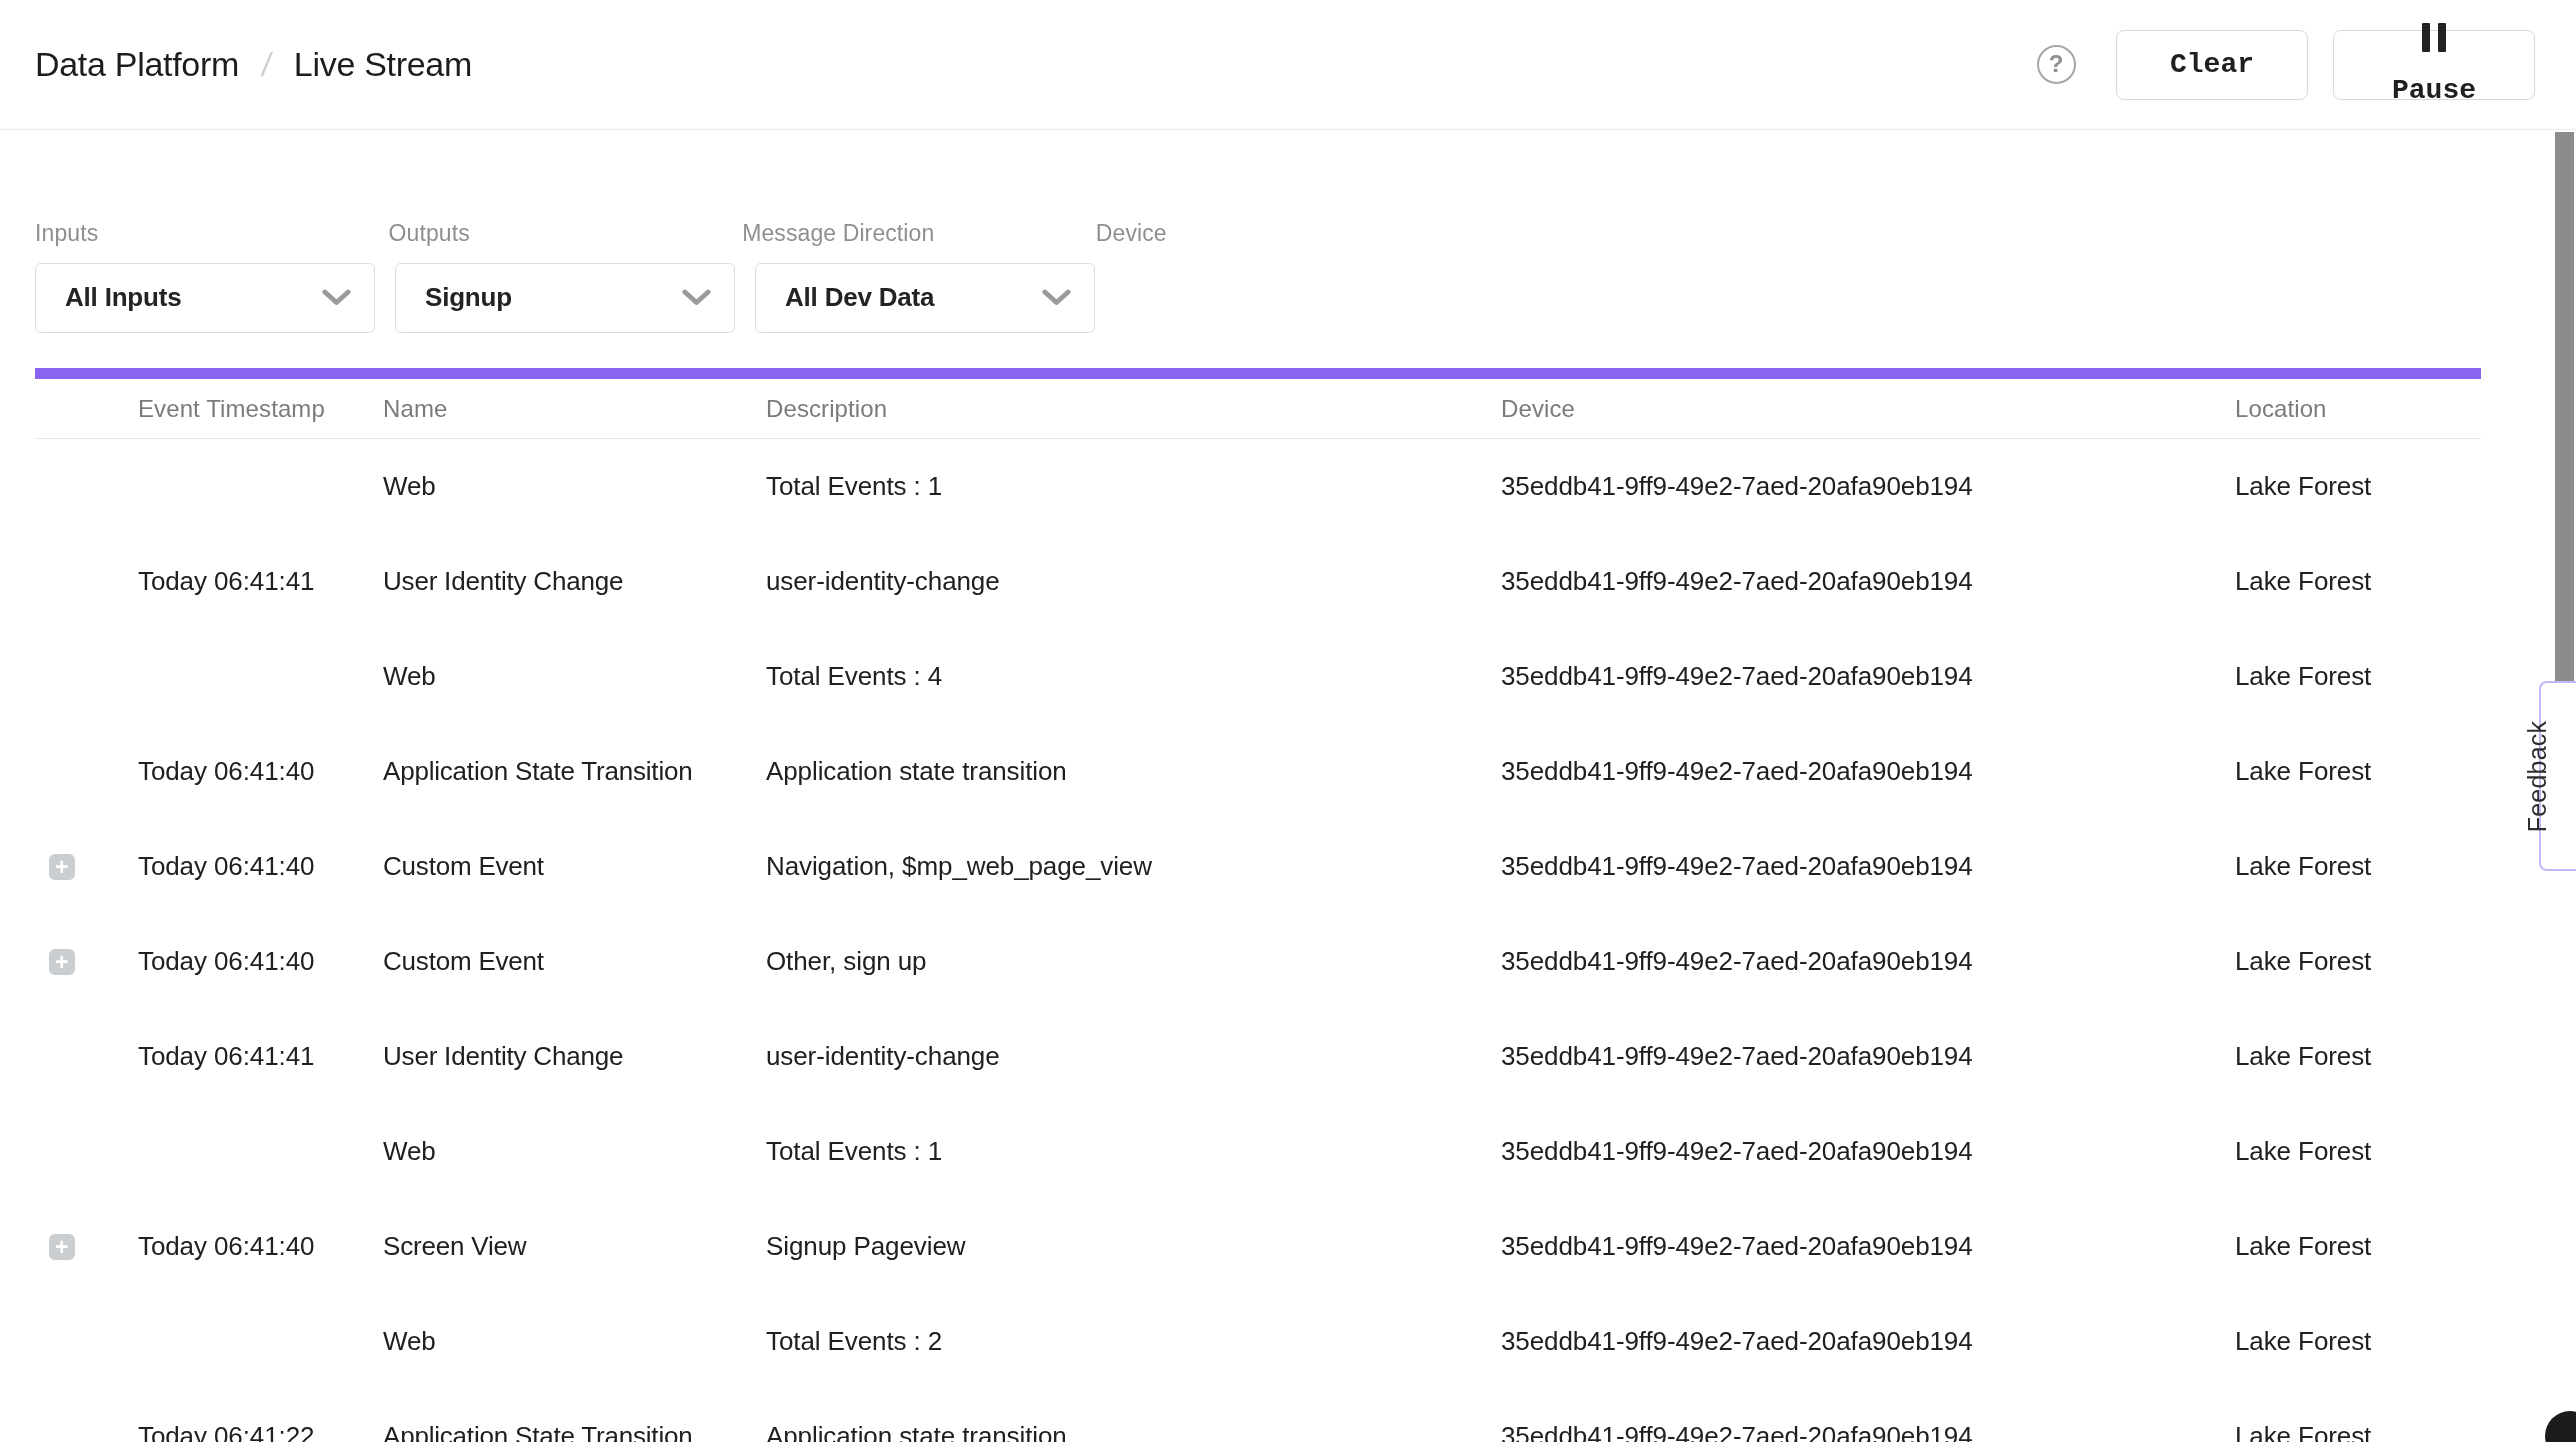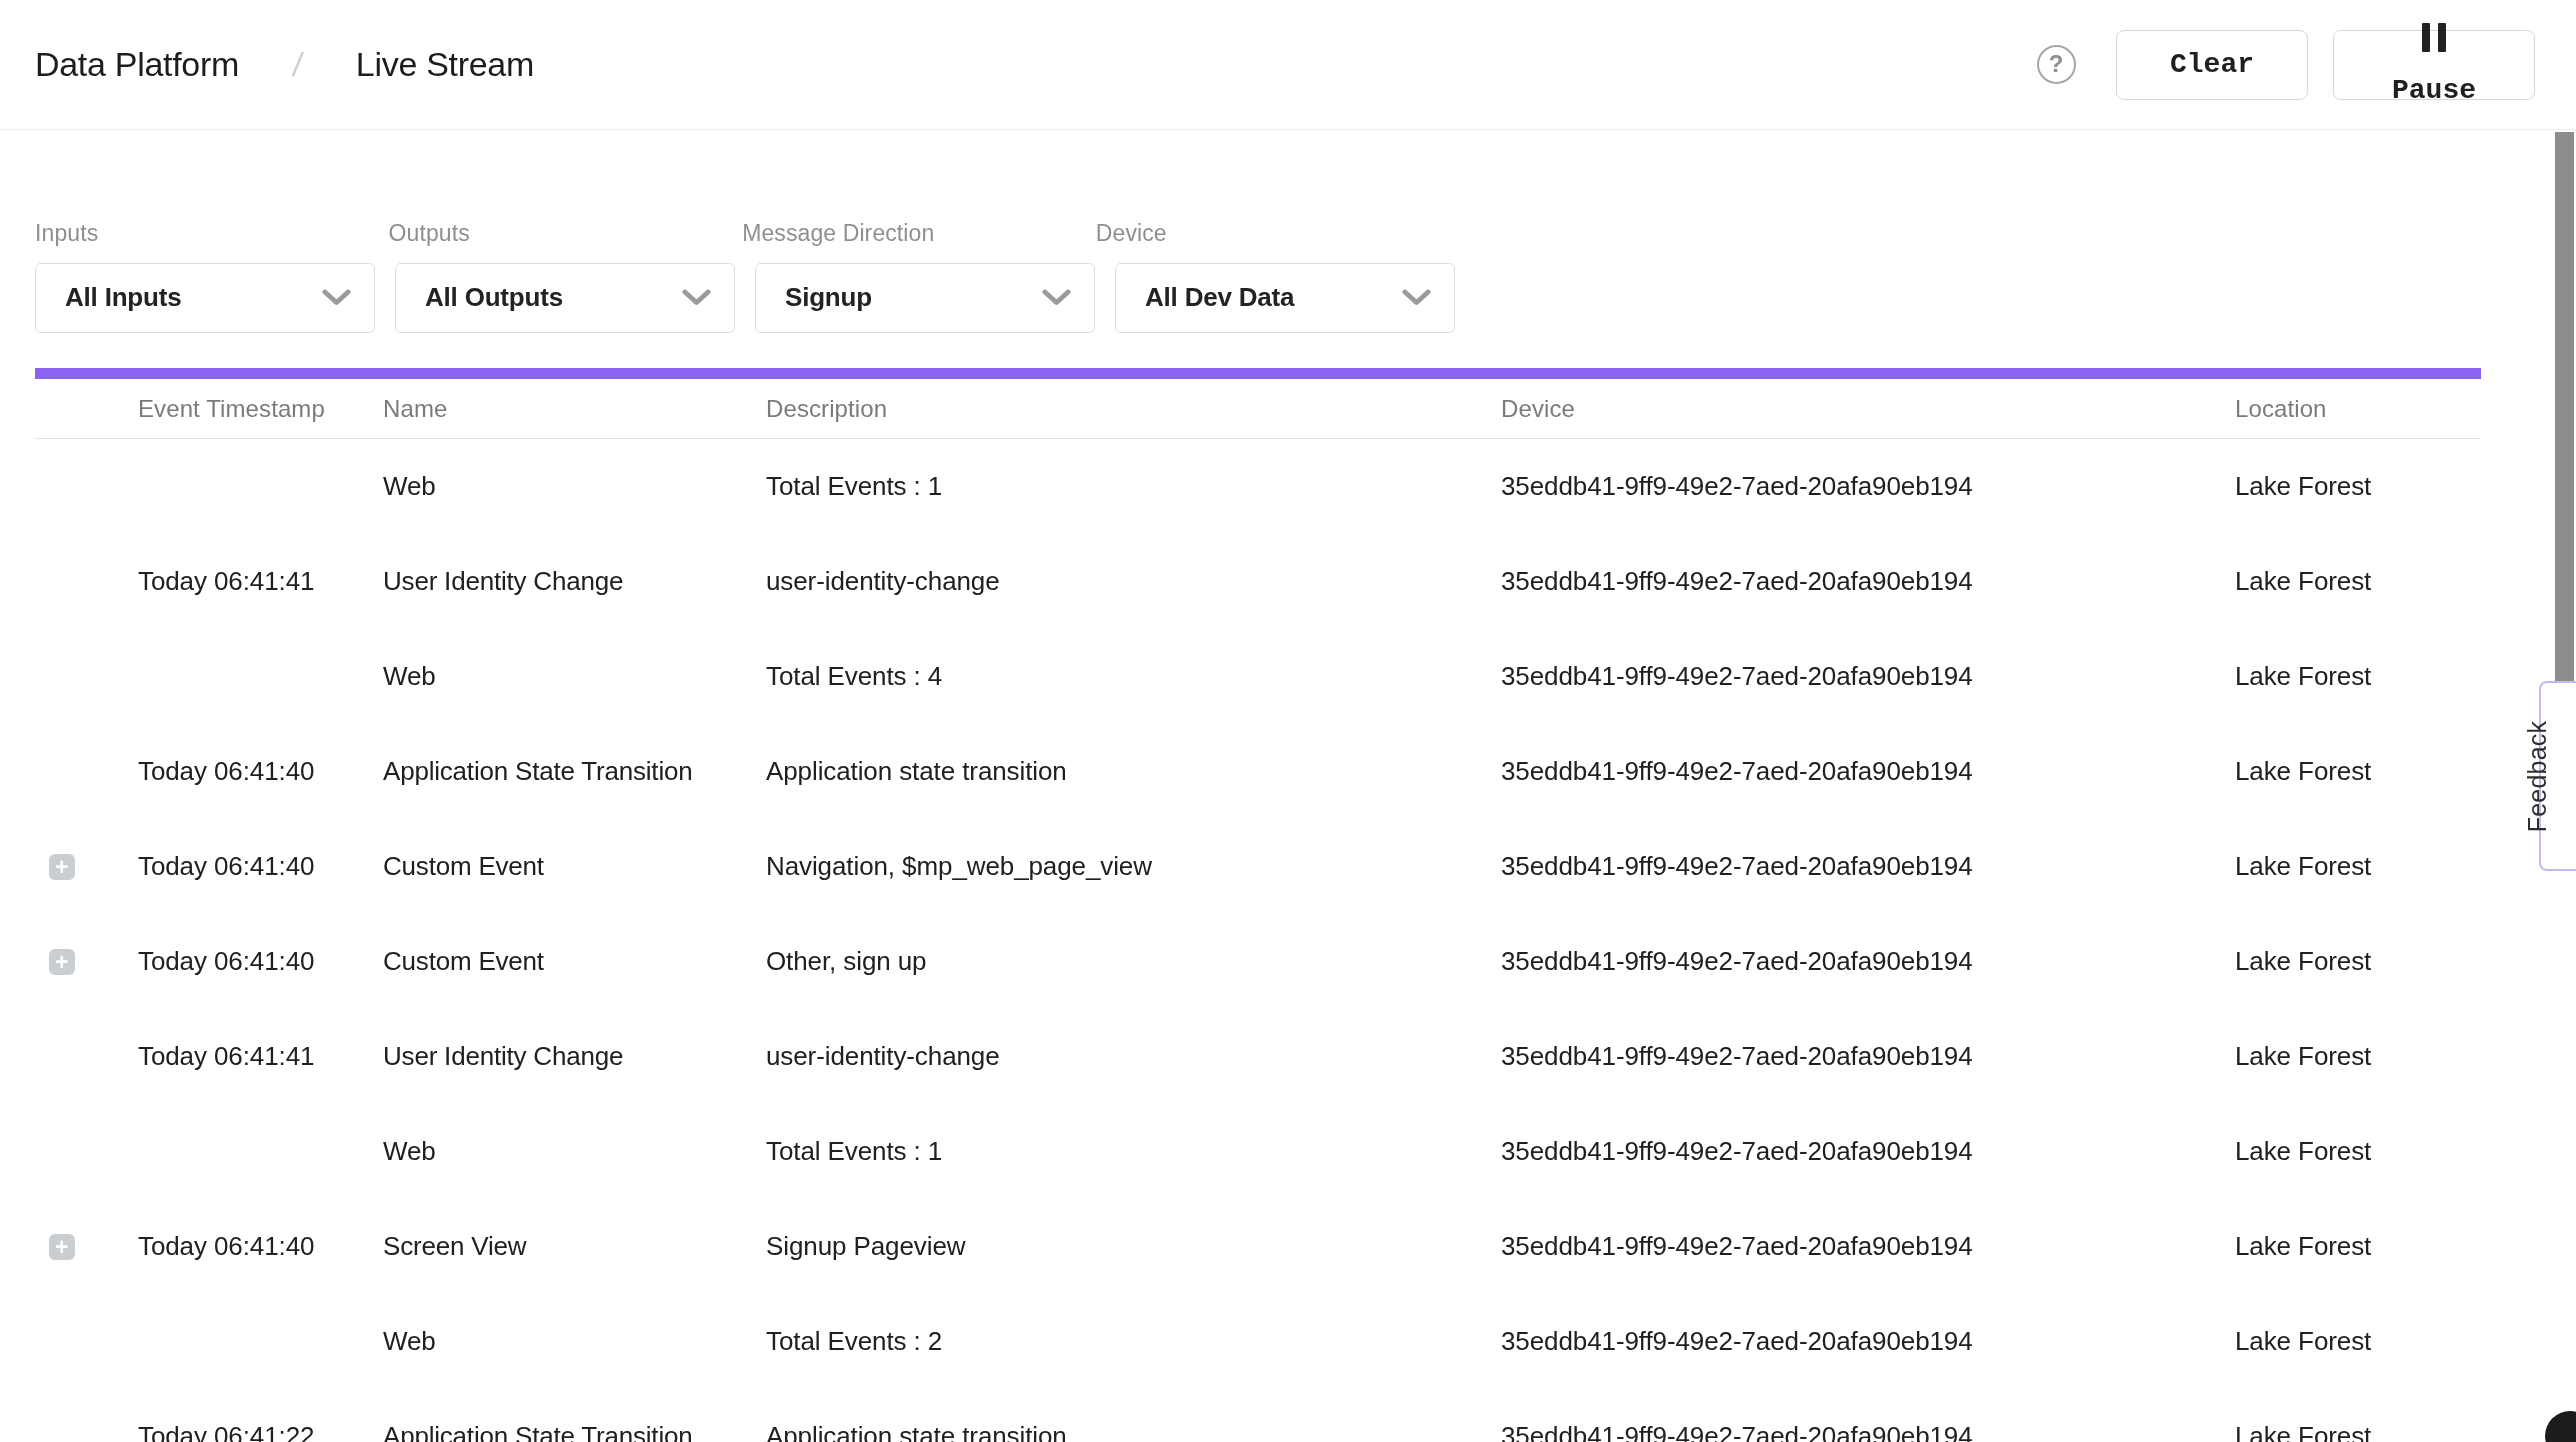--- a/index.html
+++ b/index.html
@@ -8,21 +8,21 @@
     position:relative; width:2576px; height:1442px; overflow:hidden;
     background:#fff; color:#1f1f1f;
     font-family:"Liberation Sans","DejaVu Sans",sans-serif;
   }
 
   
   .top-header {
     height:130px; border-bottom:1.9px solid #ebebeb;
     display:flex; align-items:center; padding:0 41px 0 35px;
   }
-  .breadcrumb { display:flex; align-items:center; font-size:34px; letter-spacing:-0.3px;gap:31px; }
+  .breadcrumb { display:flex; align-items:center; font-size:34px; letter-spacing:-0.3px; }
   .crumb { font-weight:500; color:#1d1d1d; }
   .crumb-sep { color:#cfcfcf; font-size:33px; margin:0 23px; font-weight:300; transform:skewX(-8deg); }
   .header-right { margin-left:auto; display:flex; align-items:center; gap:25px; }
   .help-icon {
     width:39px; height:39px; border:2.9px solid #a6a6a6; border-radius:50%;
     color:#8f8f8f; font-size:24px; font-weight:700; line-height:33px; text-align:center;
     margin-right:15.5px; background:#fff; cursor:pointer;
   }
   .btn {
     height:70px; background:#fff; border:1.9px solid #d8d8d8; border-radius:7.8px;
@@ -115,26 +115,20 @@
       <div class="filter-label">Device</div>
     </div>
     <div class="filter-grid filter-selects">
       <div class="select">
         <span class="select-value">All Inputs</span>
         <svg width="29" height="17.5" viewBox="0 0 30 18">
             <path d="M3 3 L15 14 L27 3" fill="none" stroke="#9a9a9a" stroke-width="5" stroke-linecap="round" stroke-linejoin="round"></path>
           </svg>
       </div>
       <div class="select">
-        <span class="select-value">All Outputs</span>
-        <svg width="29" height="17.5" viewBox="0 0 30 18">
-            <path d="M3 3 L15 14 L27 3" fill="none" stroke="#9a9a9a" stroke-width="5" stroke-linecap="round" stroke-linejoin="round"></path>
-          </svg>
-      </div>
-      <div class="select">
         <span class="select-value">Signup</span>
         <svg width="29" height="17.5" viewBox="0 0 30 18">
             <path d="M3 3 L15 14 L27 3" fill="none" stroke="#9a9a9a" stroke-width="5" stroke-linecap="round" stroke-linejoin="round"></path>
           </svg>
       </div>
       <div class="select">
         <span class="select-value">All Dev Data</span>
         <svg width="29" height="17.5" viewBox="0 0 30 18">
             <path d="M3 3 L15 14 L27 3" fill="none" stroke="#9a9a9a" stroke-width="5" stroke-linecap="round" stroke-linejoin="round"></path>
           </svg>

